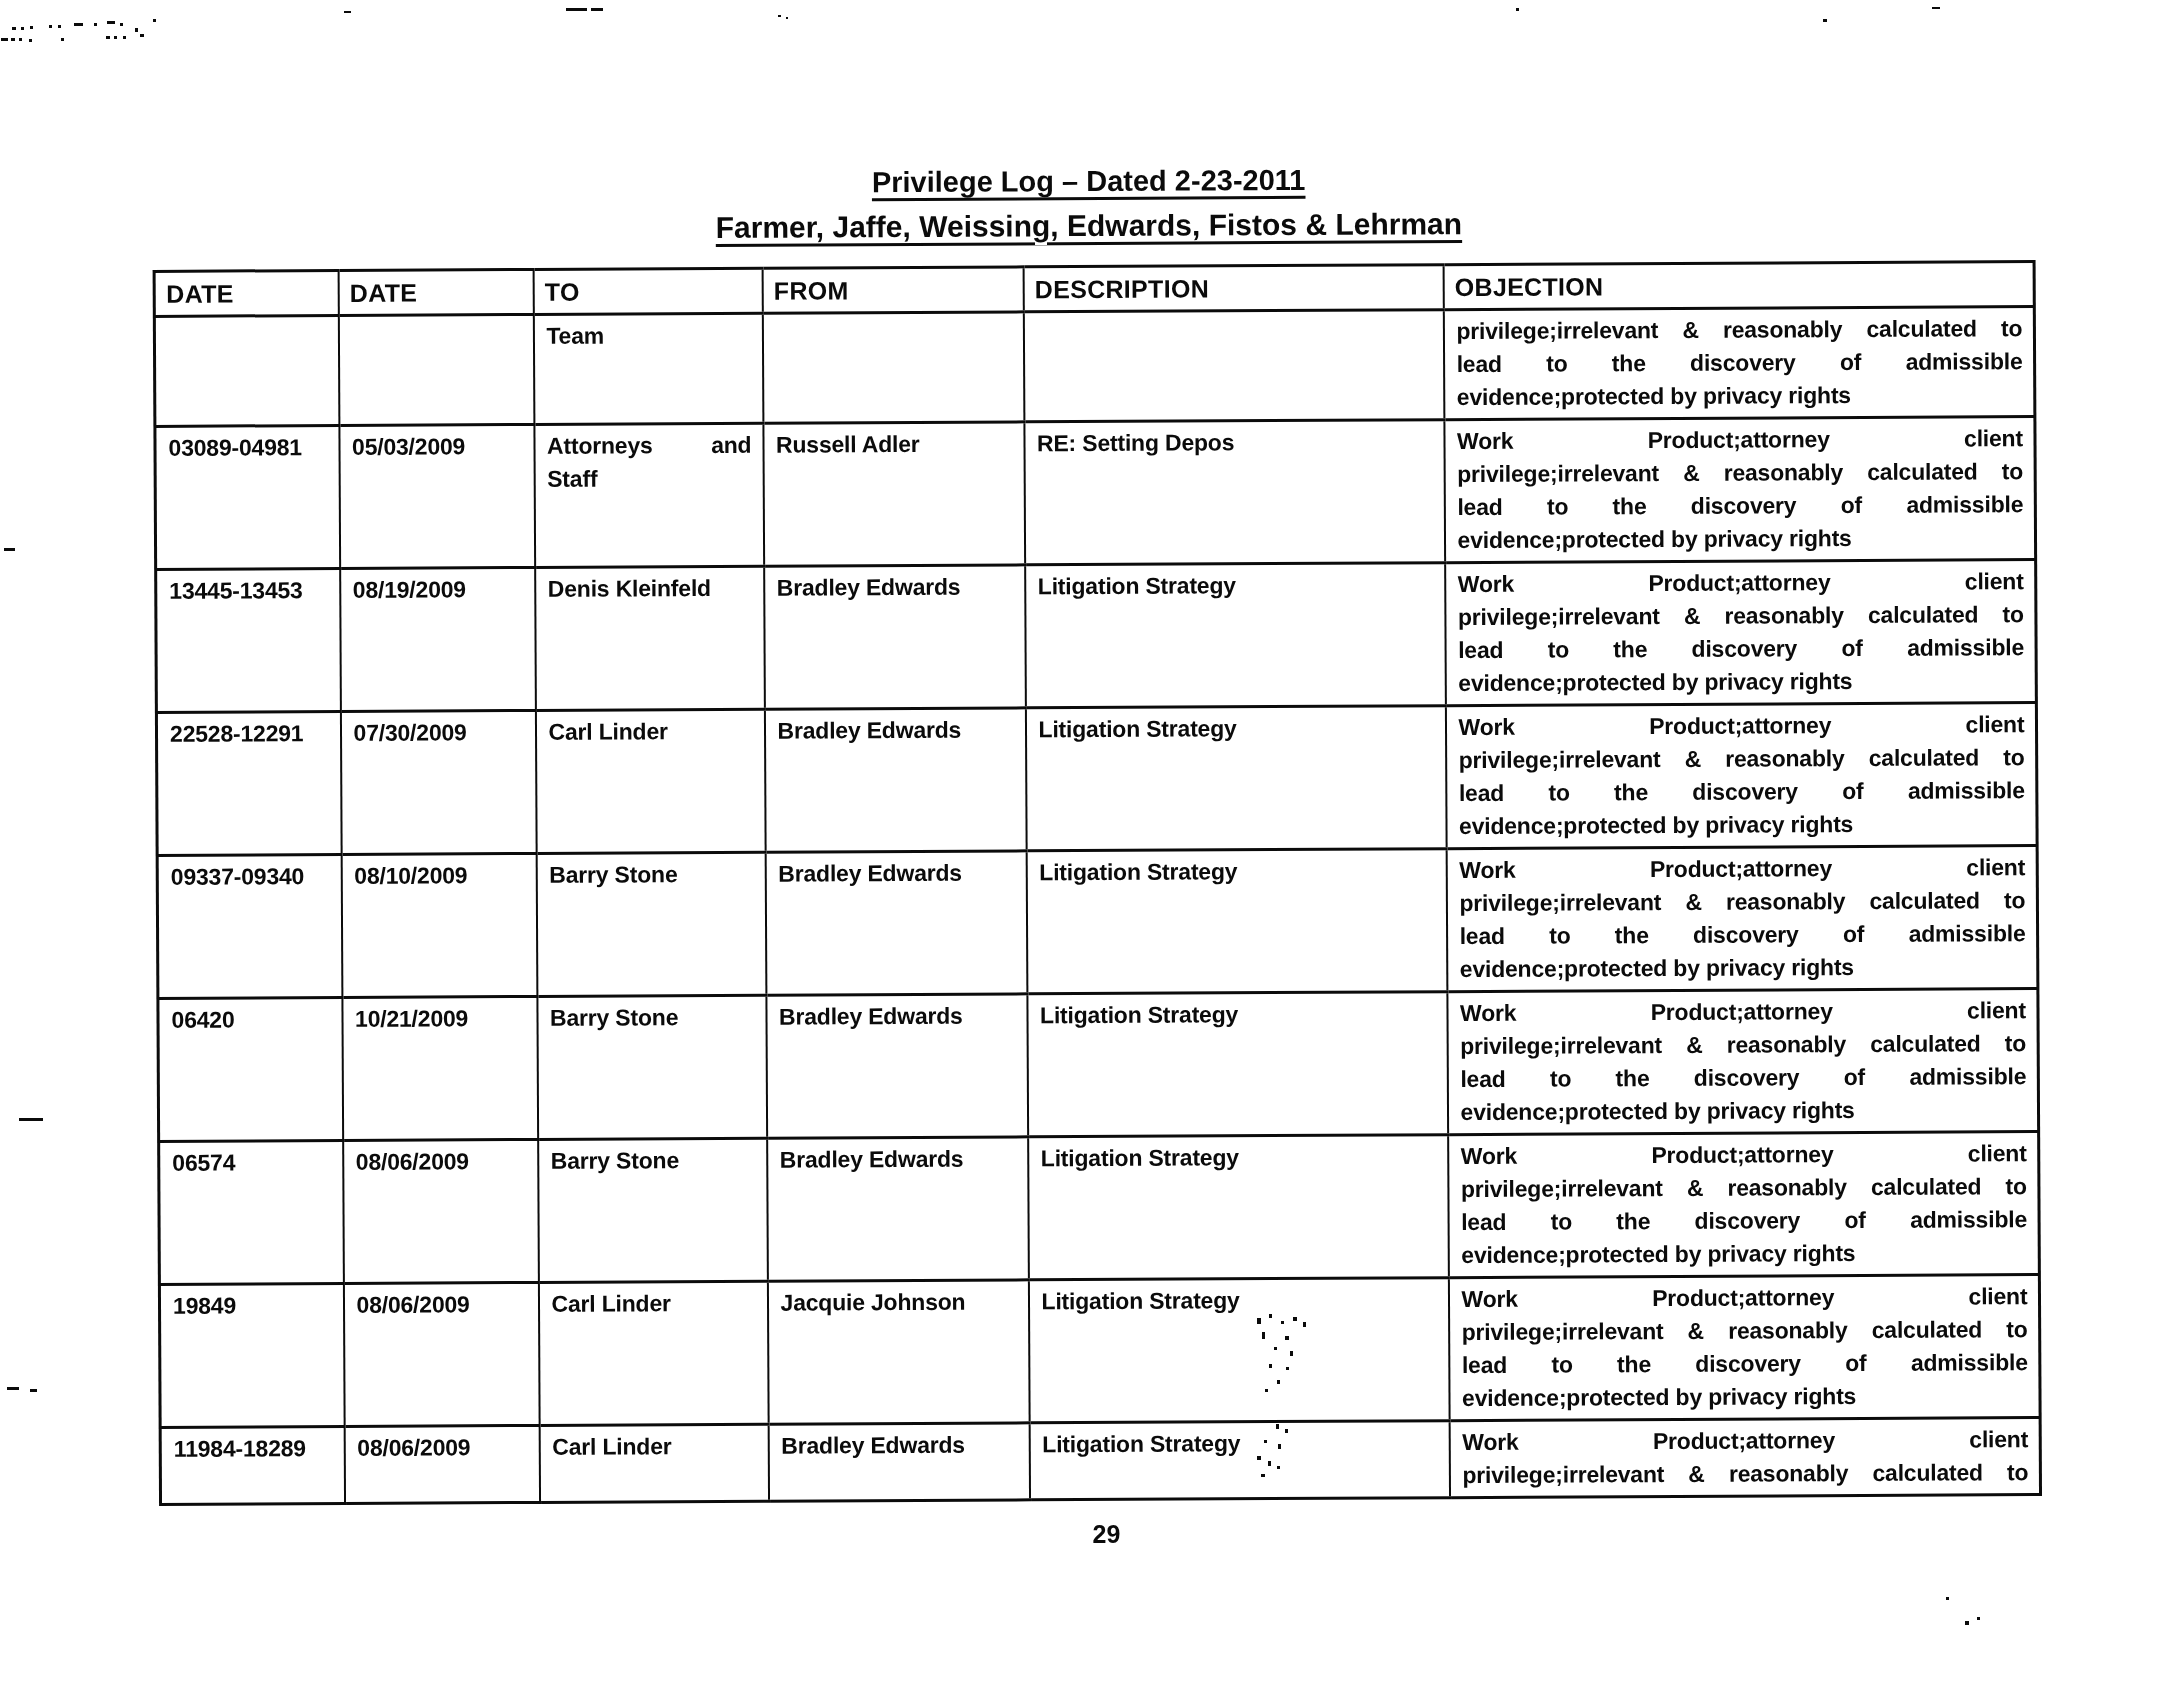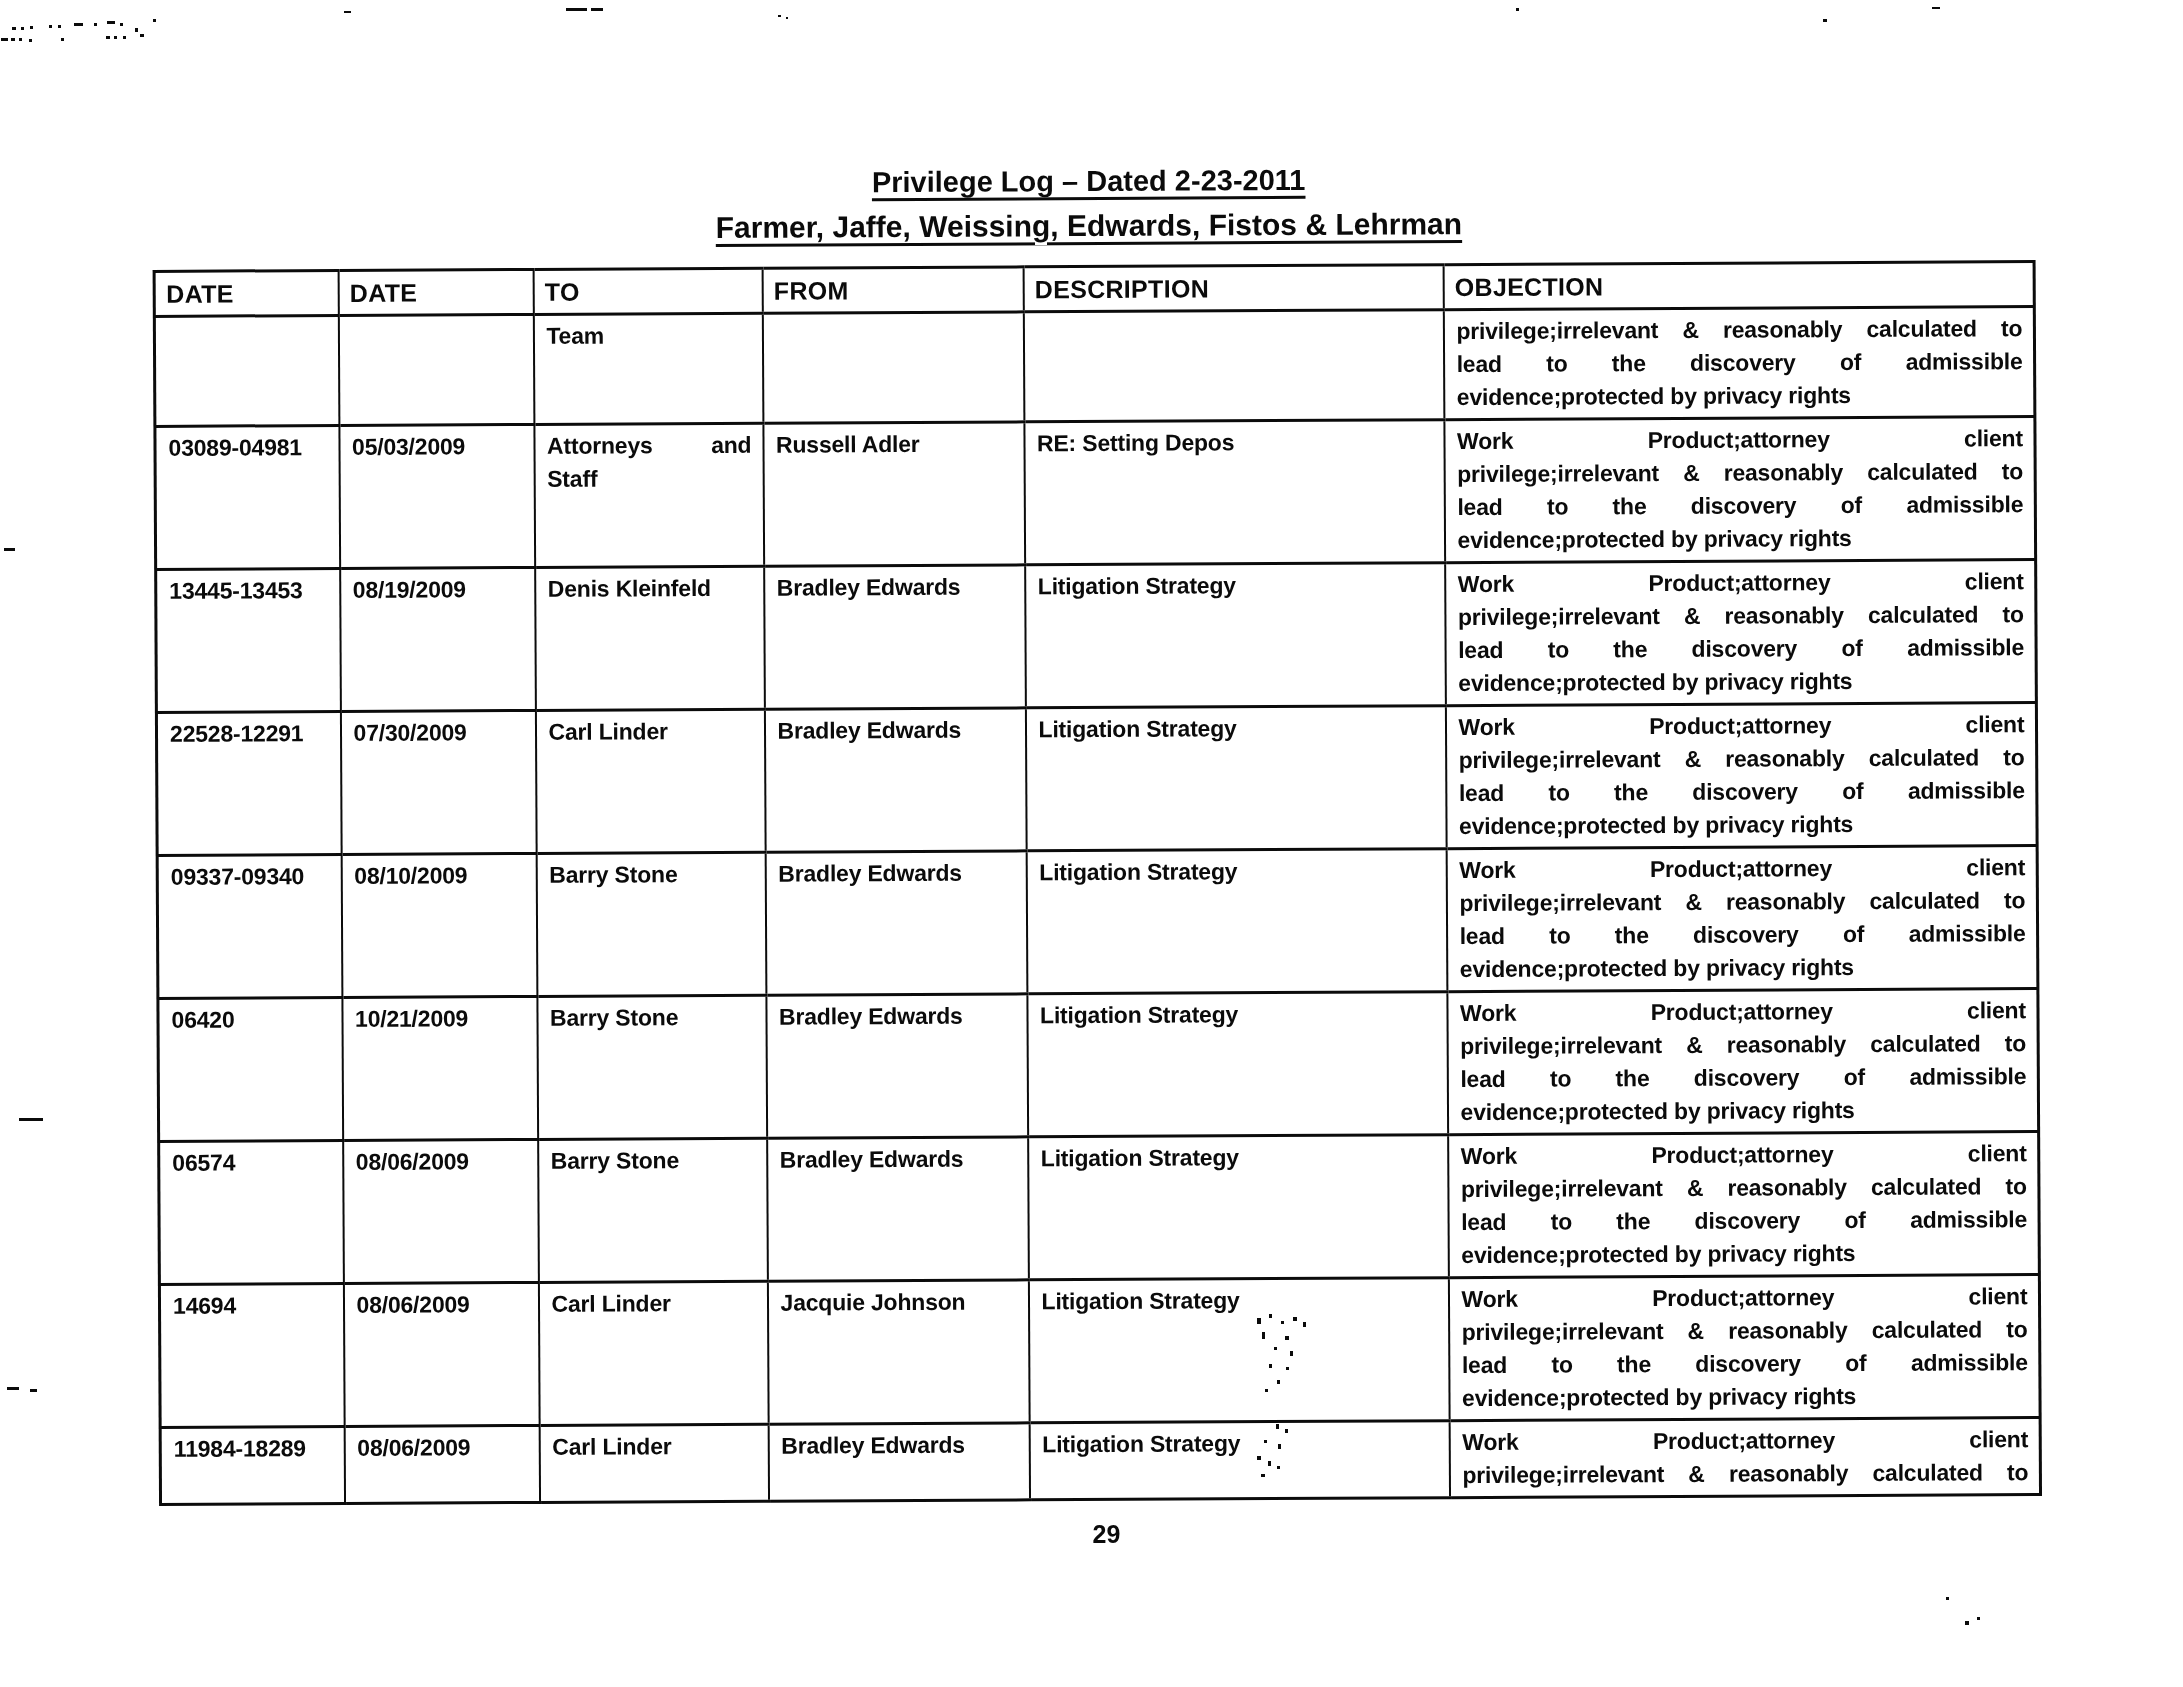--- a/index.html
+++ b/index.html
@@ -192,21 +192,21 @@
         <td class="c-from">Bradley Edwards</td>
         <td class="c-desc">Litigation Strategy</td>
         <td class="c-obj">
             <div class="jline">Work Product;attorney client</div>
             <div class="jline">privilege;irrelevant &amp; reasonably calculated to</div>
             <div class="jline">lead to the discovery of admissible</div>
             <div class="nline">evidence;protected by privacy rights</div>
           </td>
       </tr>
       <tr style="height:141px">
-        <td class="c-bates">14694</td>
+        <td class="c-bates">19849</td>
         <td class="c-date">08/06/2009</td>
         <td class="c-to">Carl Linder</td>
         <td class="c-from">Jacquie Johnson</td>
         <td class="c-desc">Litigation Strategy</td>
         <td class="c-obj">
             <div class="jline">Work Product;attorney client</div>
             <div class="jline">privilege;irrelevant &amp; reasonably calculated to</div>
             <div class="jline">lead to the discovery of admissible</div>
             <div class="nline">evidence;protected by privacy rights</div>
           </td>

